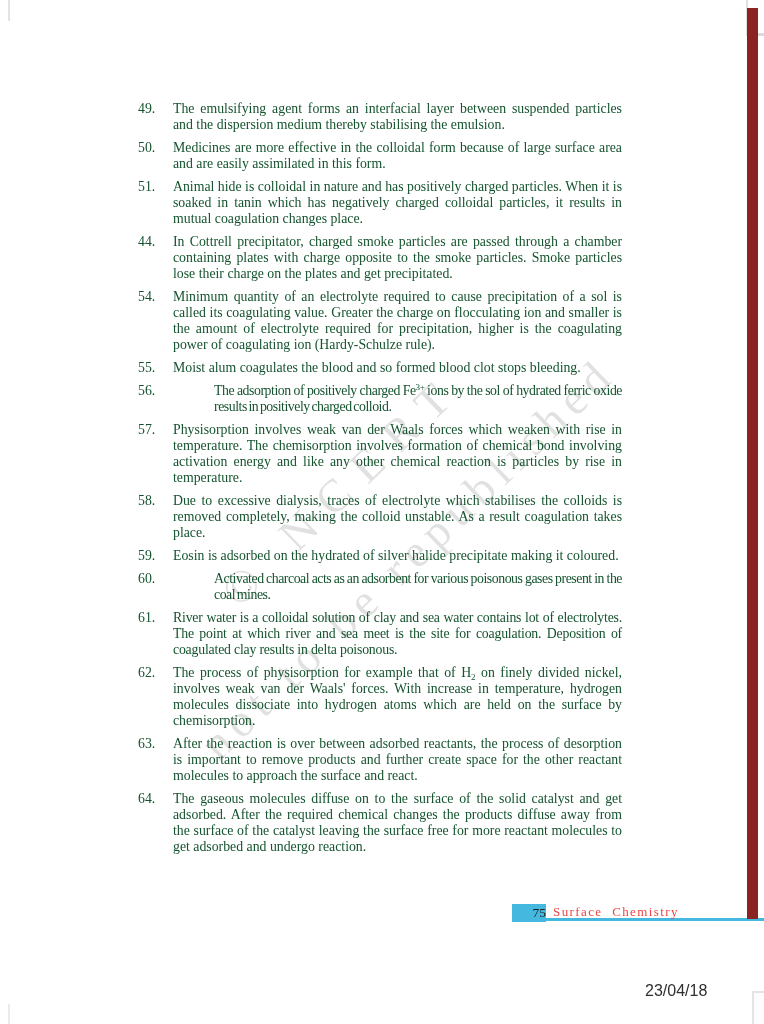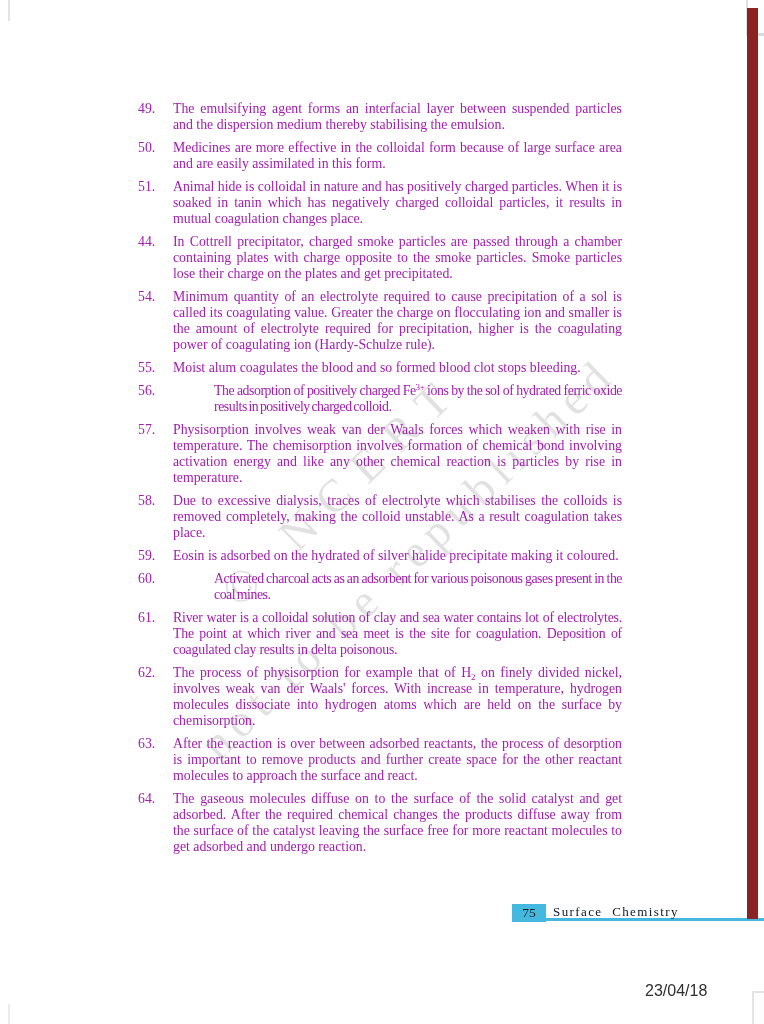--- a/index.html
+++ b/index.html
@@ -42,21 +42,21 @@
     pointer-events: none;
     white-space: nowrap;
   }
   .watermark .wm-line1 { font-size: 46px; letter-spacing: 17px; line-height: 96px; }
   .watermark .wm-line2 { font-size: 46px; letter-spacing: 8px;  line-height: 96px; }
 
   
   .content {
     position: absolute; left: 138px; top: 101px; width: 484px;
     z-index: 2;
-    color: #a21caf;
+    color: #14532d;
   }
   .item {
     display: flex;
     margin-bottom: 7px;
     font-size: 13.8px;
     line-height: 16px;
   }
   .item .num { flex: 0 0 35px; width: 35px; }
   .item .txt { flex: 1 1 auto; text-align: justify; }
   
@@ -69,26 +69,26 @@
   
   .footer-rule {
     position: absolute; left: 512px; right: 0; top: 918px; height: 3px;
     background: var(--accent-cyan, #45b8e0);
     z-index: 2;
   }
   .page-badge {
     position: absolute; left: 512px; top: 904px; width: 34px; height: 18px;
     background: var(--accent-cyan, #45b8e0);
     color: #1d1d1d;
-    font-size: 13.5px; line-height: 18px; text-align: center;
+    font-size: 13.5px; line-height: 18px; text-align: right;
     z-index: 3;
   }
   .chapter-label {
     position: absolute; left: 553px; top: 903px;
-    color: #0f172a;
+    color: #ef4444;
     font-size: 13px; line-height: 18px;
     letter-spacing: 1.4px; word-spacing: 5px;
     z-index: 3;
     white-space: nowrap;
   }
 
   .print-date {
     position: absolute; left: 645px; top: 982px;
     font-family: "Liberation Sans", "DejaVu Sans", sans-serif;
     font-size: 16px;

